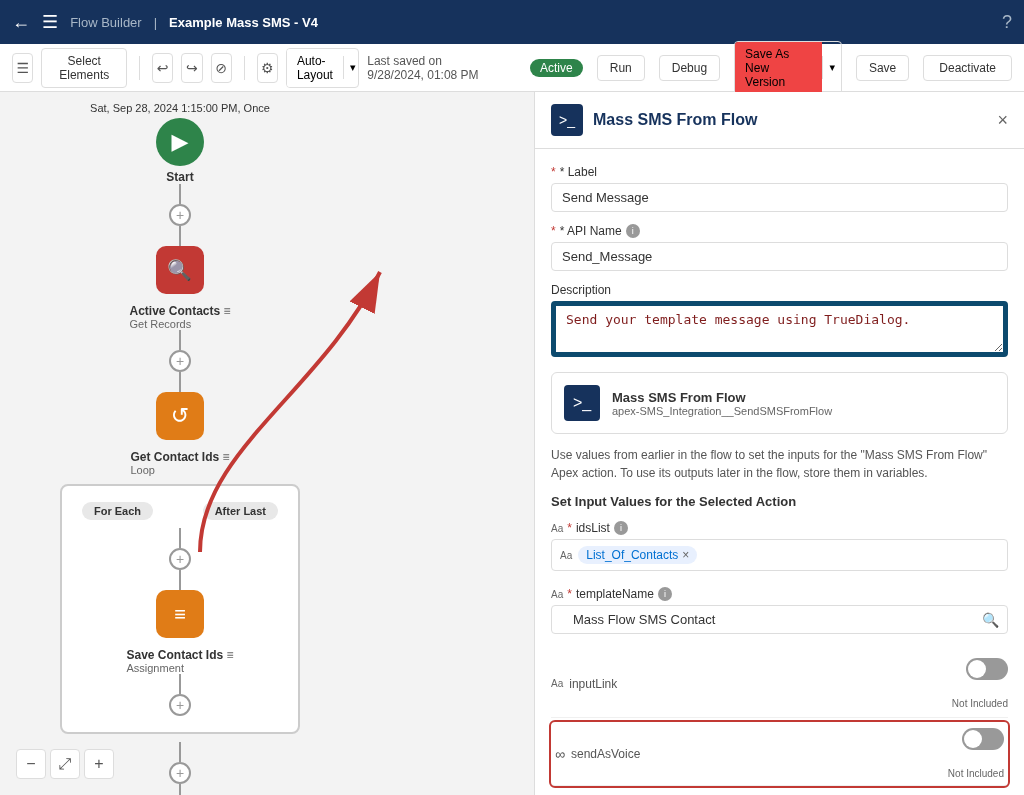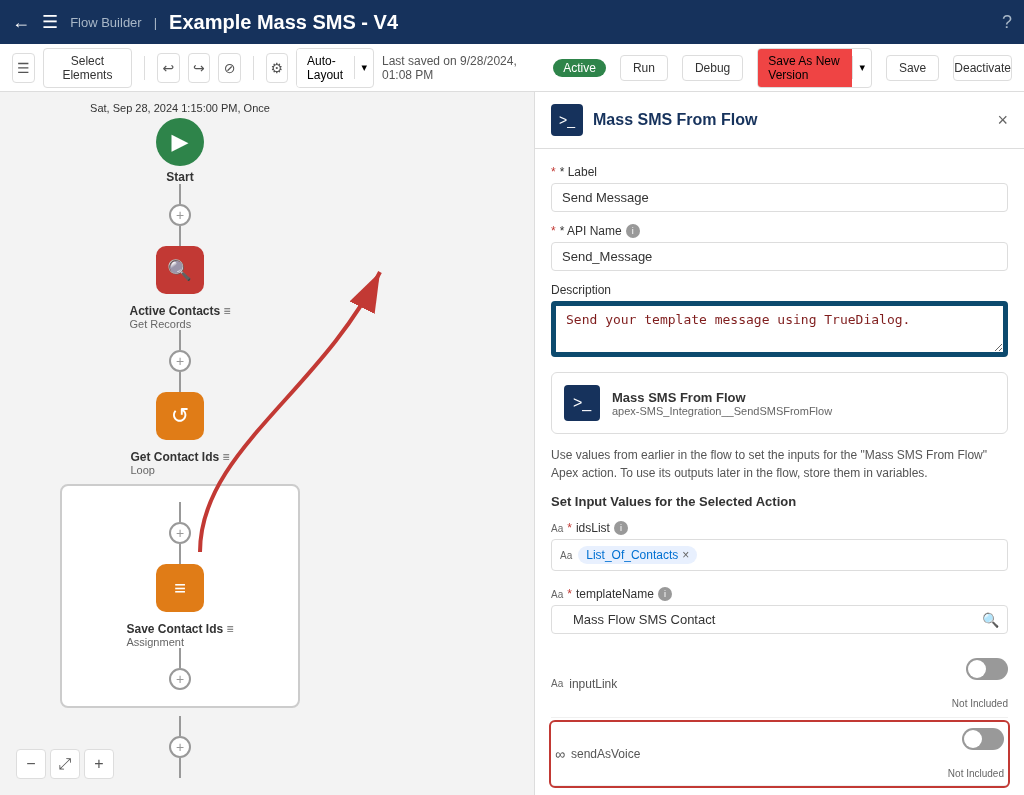--- a/index.html
+++ b/index.html
@@ -12,21 +12,21 @@
       height: 44px;
       display: flex;
       align-items: center;
       padding: 0 12px;
       gap: 12px;
     }
     .top-nav-back { color: white; font-size: 18px; cursor: pointer; }
     .top-nav-menu { color: white; font-size: 18px; cursor: pointer; }
     .top-nav-title { color: #a8b7c7; font-size: 13px; }
     .top-nav-separator { color: #a8b7c7; }
-    .top-nav-flow-name { color: white; font-weight: 600; font-size: 20px; }
+    .top-nav-flow-name { color: white; font-weight: 600; font-size: 13px; }
     .top-nav-right { margin-left: auto; color: #a8b7c7; font-size: 18px; cursor: pointer; }
 
     
     .toolbar {
       background: white;
       height: 48px;
       display: flex;
       align-items: center;
       padding: 0 12px;
       gap: 8px;
@@ -115,21 +115,21 @@
       padding: 5px 6px;
       border-left: 1px solid #ddd;
       cursor: pointer;
       background: white;
       font-size: 11px;
     }
     .deactivate-btn {
       background: white;
       border: 1px solid #ddd;
       border-radius: 4px;
-      padding: 5px 0;
+      padding: 5px 15px;
       cursor: pointer;
       font-size: 12px;
       color: #333;
       margin-left: 6px;
     }
 
     
     .main-content {
       display: flex;
       height: calc(795px - 44px - 48px);
@@ -538,20 +538,24 @@
       <div class="node-wrapper">
         <div class="node-box" style="display:flex;align-items:center;gap:6px;">
           <div style="width:48px;height:48px;background:#e07c17;border-radius:10px;display:flex;align-items:center;justify-content:center;color:white;font-size:22px;">↺</div>
           <div>
             <div class="node-label">Get Contact Ids <span style="font-size:12px;color:#666;">≡</span></div>
             <div class="node-sublabel">Loop</div>
           </div>
         </div>
 
         <div class="loop-box">
+          <div class="loop-labels">
+            <span class="loop-label-pill">For Each</span>
+            <span class="loop-label-pill">After Last</span>
+          </div>
           <div class="connector-line"></div>
           <div class="plus-circle">+</div>
           <div class="connector-line"></div>
 
           <div class="node-box" style="display:flex;align-items:center;gap:6px;">
             <div style="width:48px;height:48px;background:#e07c17;border-radius:10px;display:flex;align-items:center;justify-content:center;color:white;font-size:20px;">≡</div>
             <div>
               <div class="node-label">Save Contact Ids <span style="font-size:12px;color:#666;">≡</span></div>
               <div class="node-sublabel">Assignment</div>
             </div>

